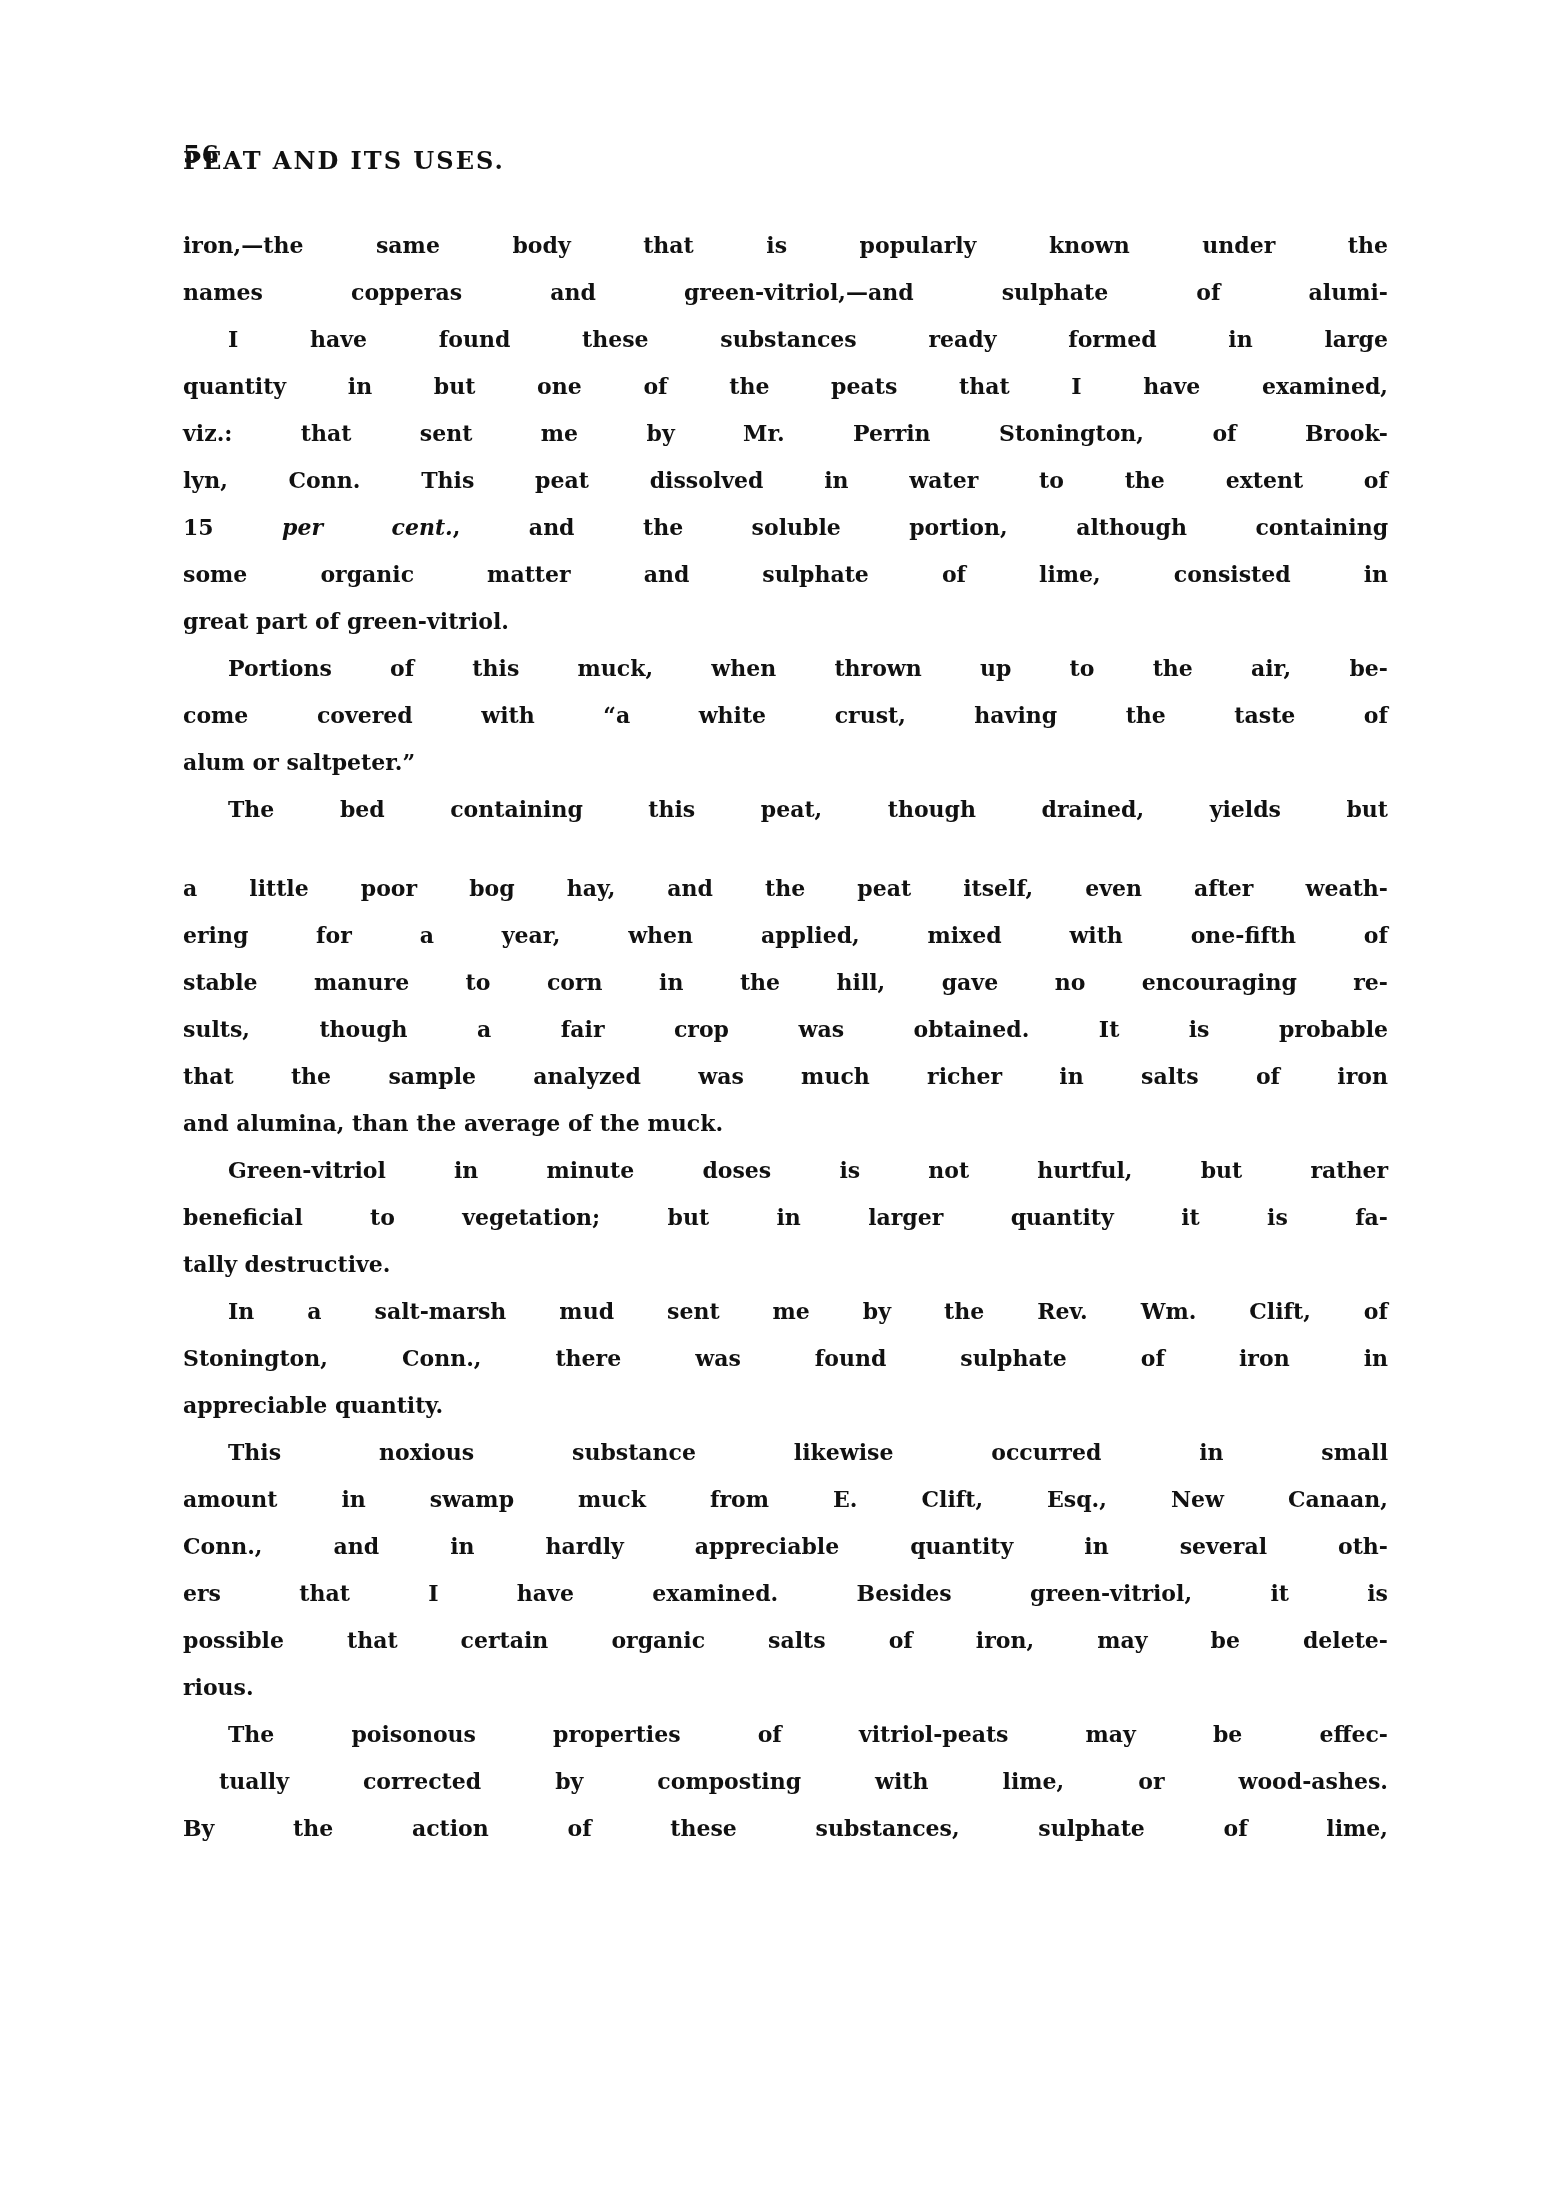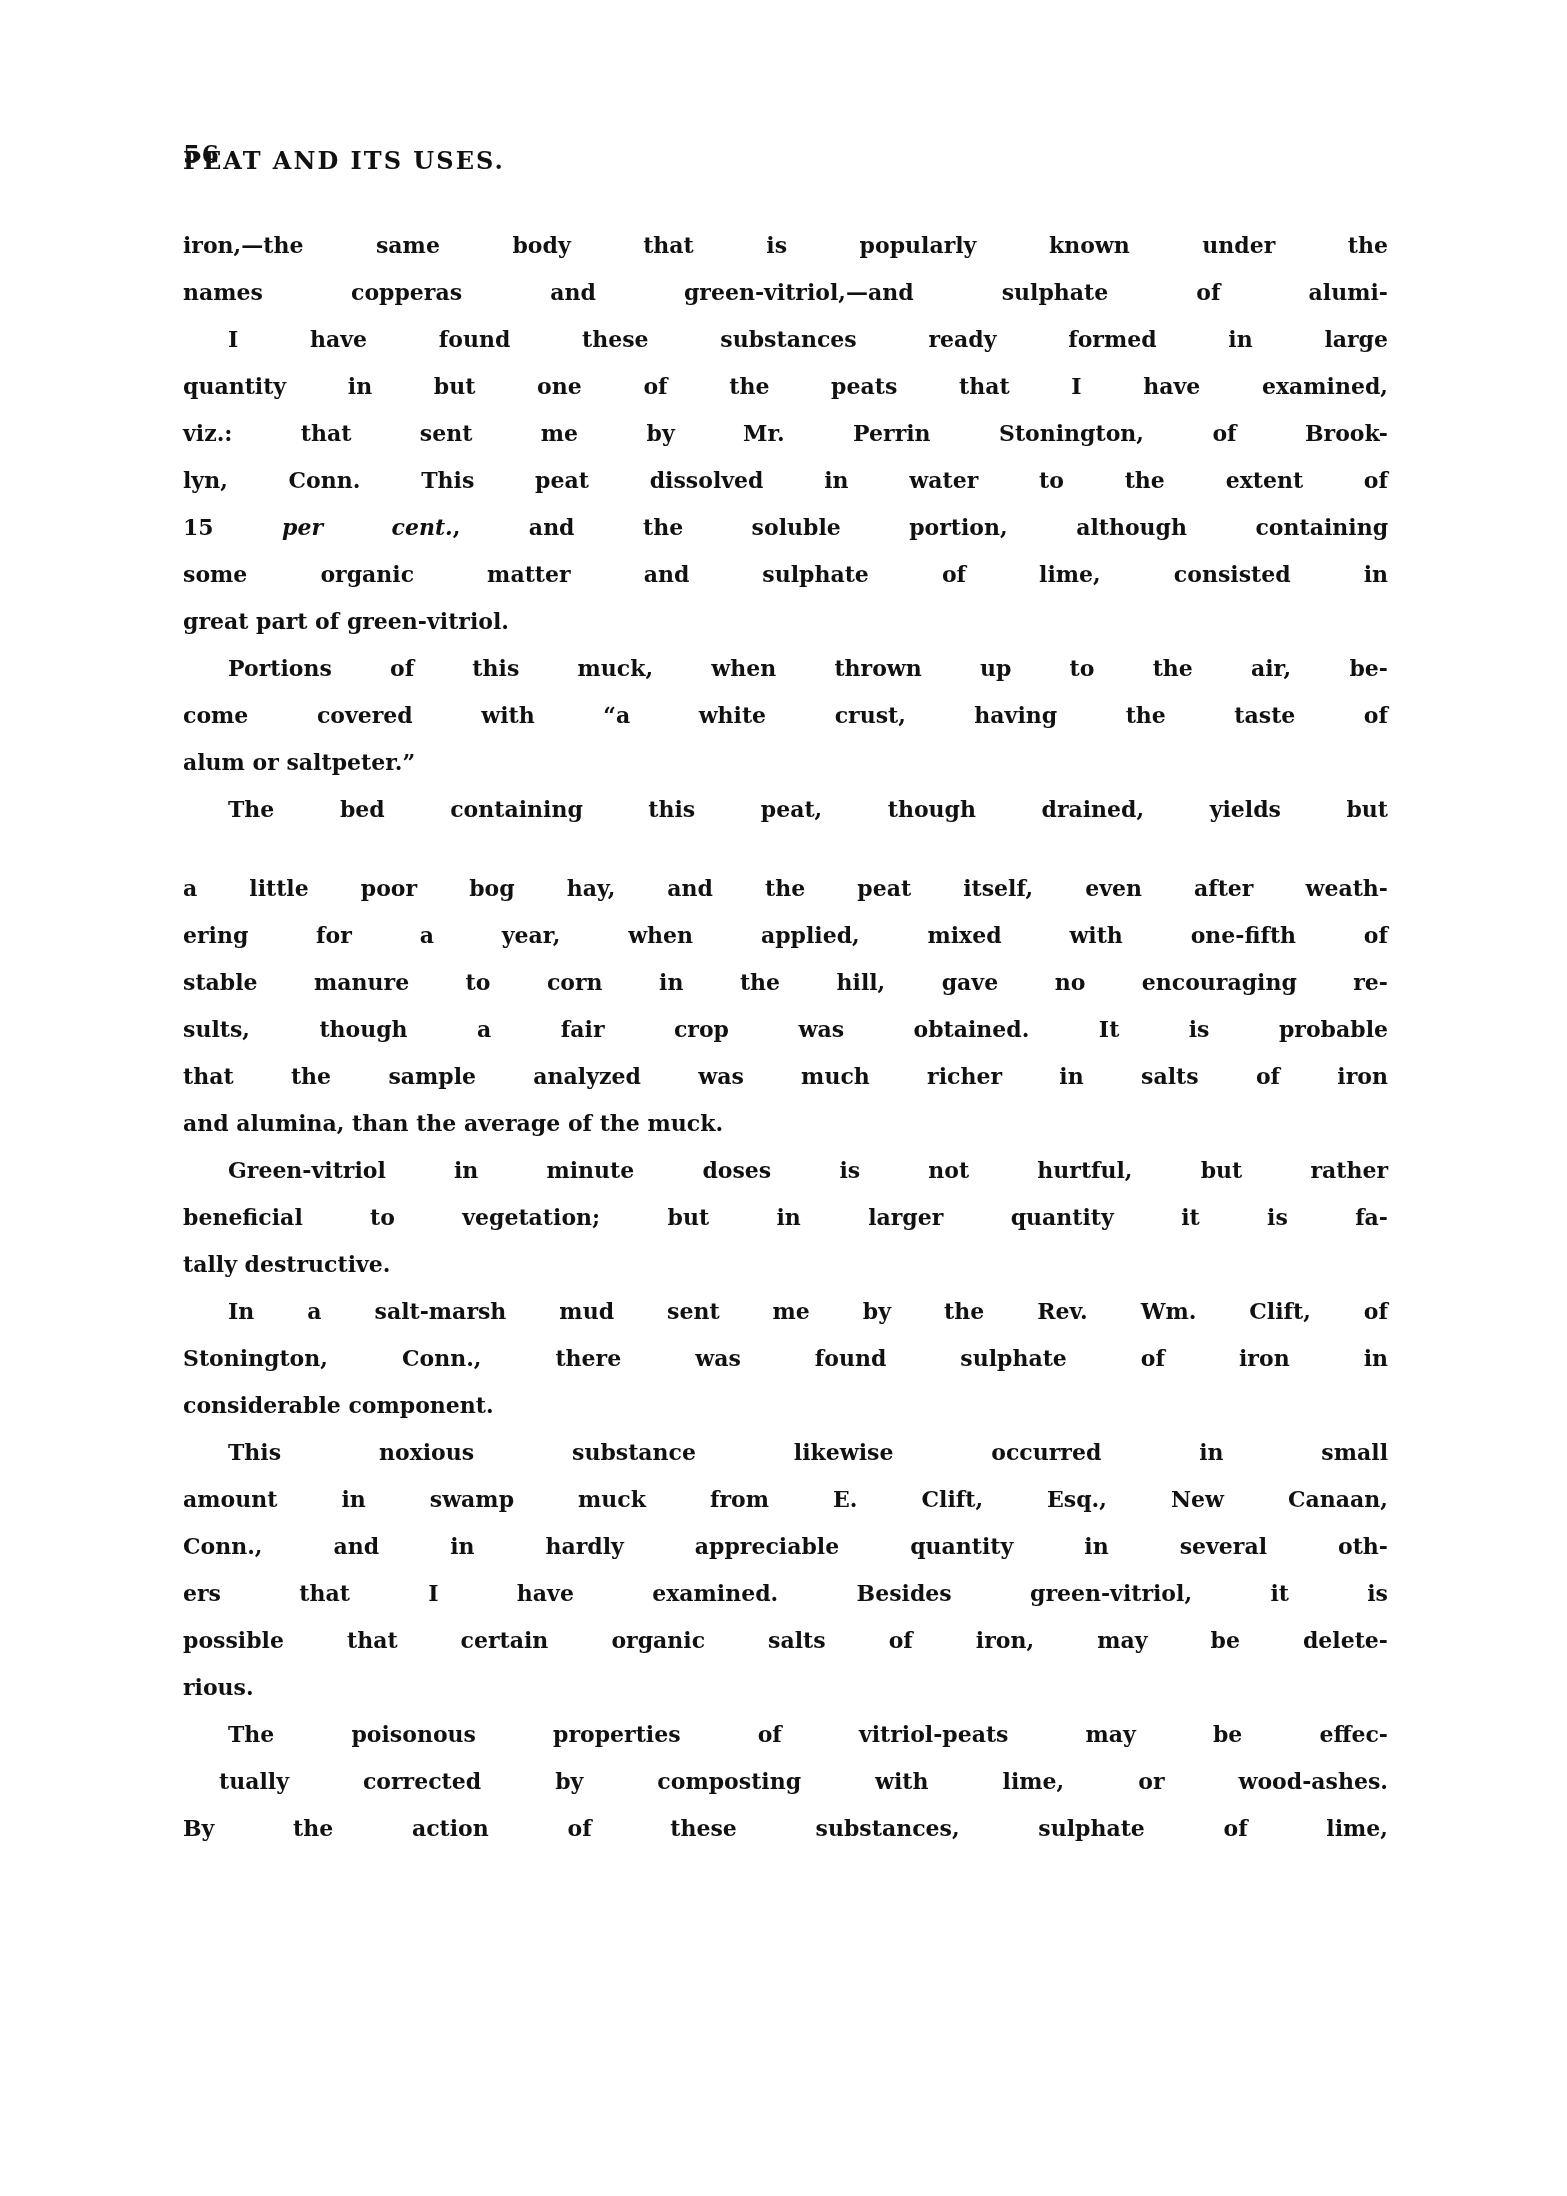--- a/index.html
+++ b/index.html
@@ -43,21 +43,21 @@
       <span class="line" style="display: block;">ering for a year, when applied, mixed with one-fifth of</span>
       <span class="line" style="display: block;">stable manure to corn in the hill, gave no encouraging re-</span>
       <span class="line" style="display: block;">sults, though a fair crop was obtained.  It is probable</span>
       <span class="line" style="display: block;">that the sample analyzed was much richer in salts of iron</span>
       <span class="line last" style="display: block;">and alumina, than the average of the muck.</span>
       <span class="line indent" style="display: block;">Green-vitriol in minute doses is not hurtful, but rather</span>
       <span class="line" style="display: block;">beneficial to vegetation; but in larger quantity it is fa-</span>
       <span class="line last" style="display: block;">tally destructive.</span>
       <span class="line indent" style="display: block;">In a salt-marsh mud sent me by the Rev. Wm. Clift, of</span>
       <span class="line" style="display: block;">Stonington, Conn., there was found sulphate of iron in</span>
-      <span class="line last" style="display: block;">considerable component.</span>
+      <span class="line last" style="display: block;">appreciable quantity.</span>
       <span class="line indent" style="display: block;">This noxious substance likewise occurred in small</span>
       <span class="line" style="display: block;">amount in swamp muck from E. Clift, Esq., New Canaan,</span>
       <span class="line" style="display: block;">Conn., and in hardly appreciable quantity in several oth-</span>
       <span class="line" style="display: block;">ers that I have examined.  Besides green-vitriol, it is</span>
       <span class="line" style="display: block;">possible that certain organic salts of iron, may be delete-</span>
       <span class="line last" style="display: block;">rious.</span>
       <span class="line indent" style="display: block;">The poisonous properties of vitriol-peats may be effec-</span>
       <span class="line" style="display: block; margin-left: 36px;">tually corrected by composting with lime, or wood-ashes.</span>
       <span class="line" style="display: block;">By the action of these substances, sulphate of lime,</span>
     </div>

